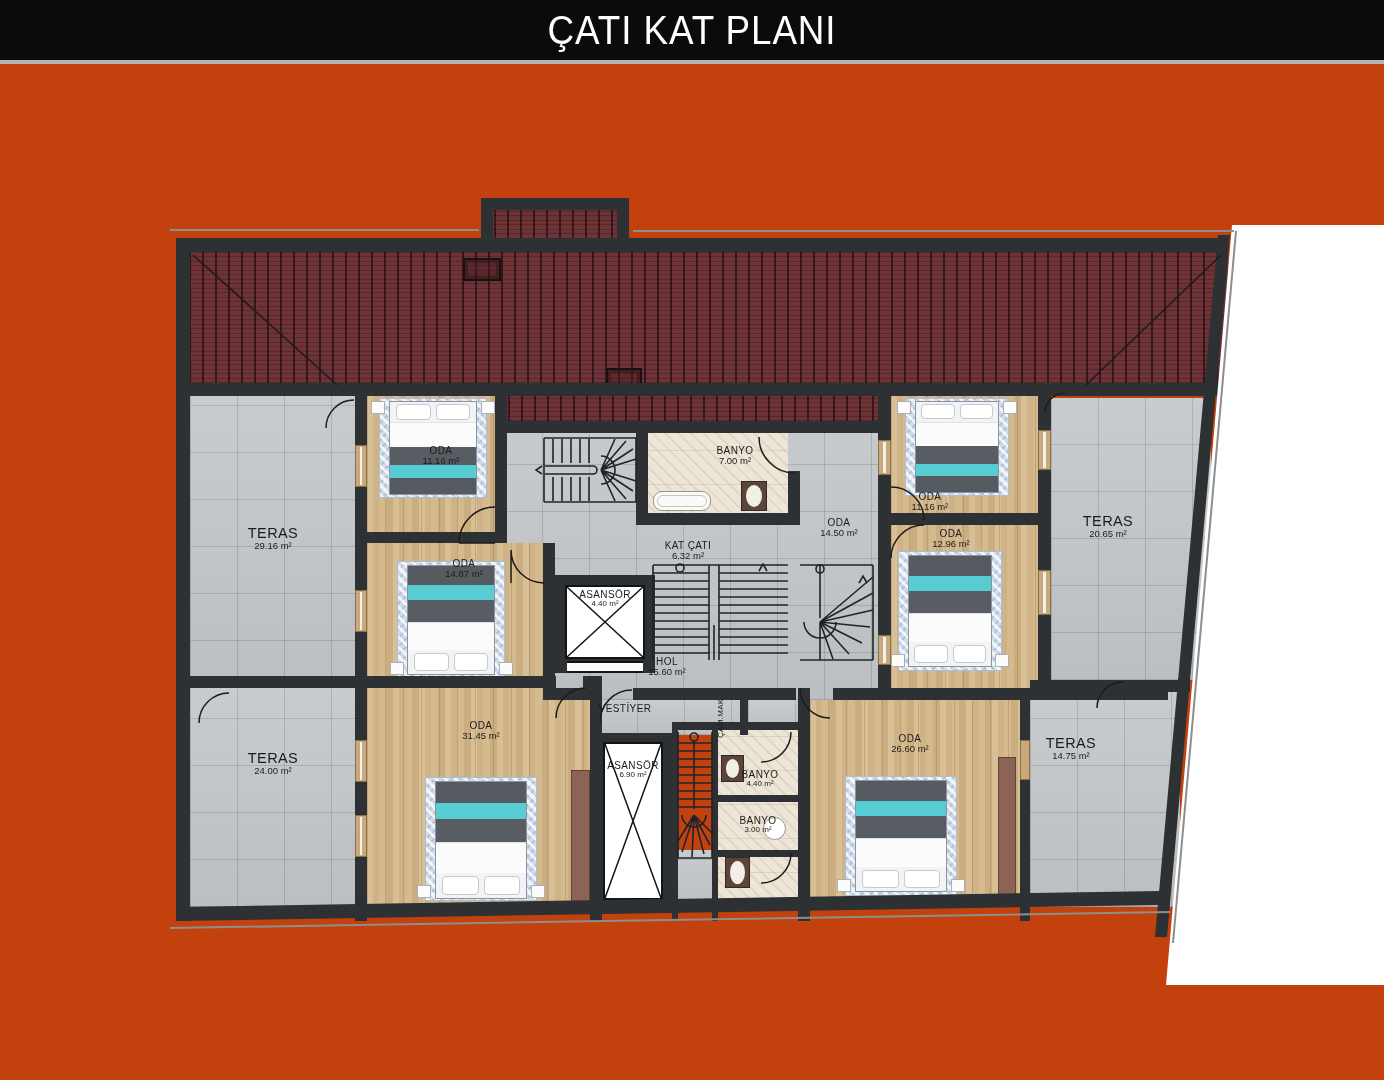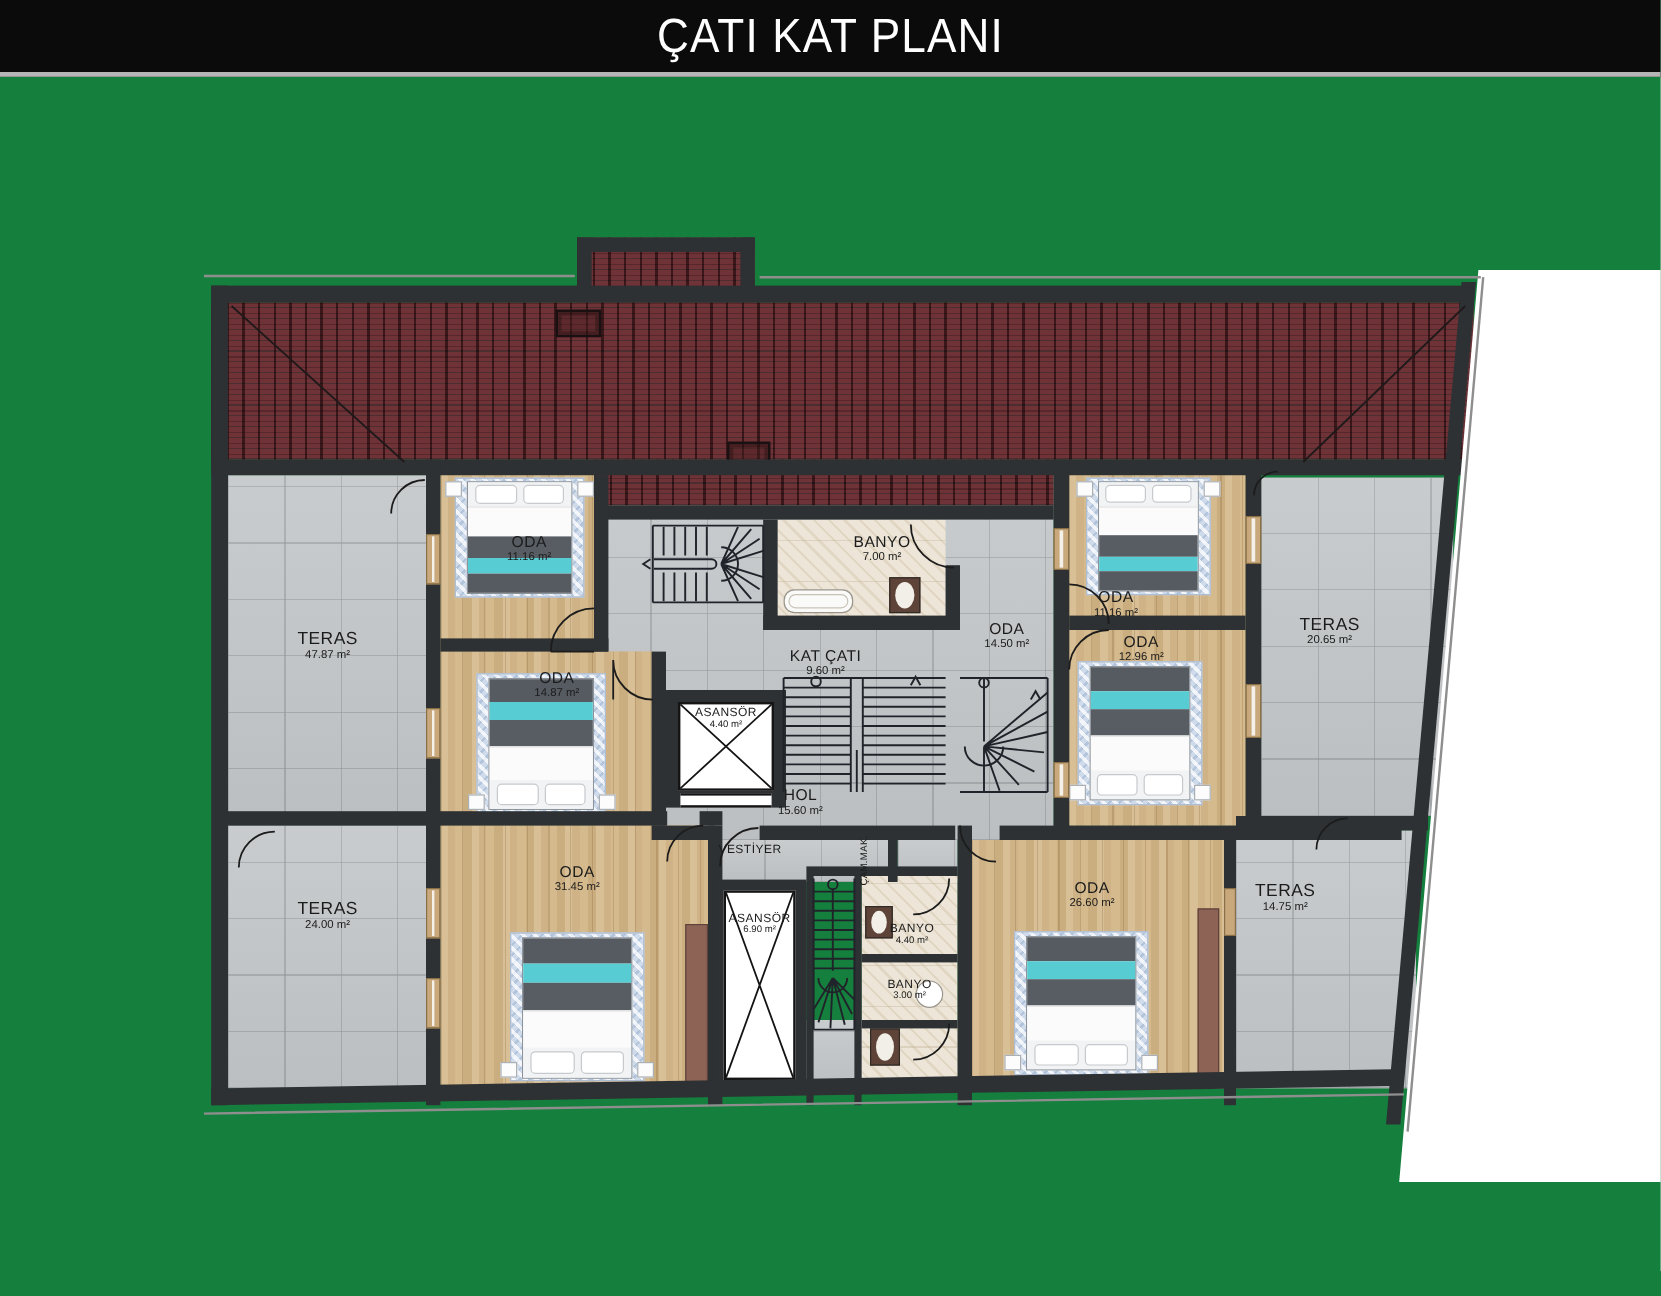--- a/index.html
+++ b/index.html
@@ -1,17 +1,17 @@
 <!DOCTYPE html>
 <html><head>
 <meta charset="utf-8">
 <style>
   html,body{margin:0;padding:0;background:#fff;width:1384px;height:1080px;overflow:hidden;
     font-family:"Liberation Sans","DejaVu Sans",sans-serif;}
-  #stage{position:relative;width:1384px;height:1080px;background:#15803d;overflow:hidden;}
+  #stage{position:relative;width:1384px;height:1080px;background:#c2410c;overflow:hidden;}
   
   #titlebar{position:absolute;left:0;top:0;width:1384px;height:60px;background:#0b0b0b;
     border-bottom:4px solid #b5b5b5;display:flex;align-items:center;justify-content:center;}
   #titlebar .t{color:#fff;font-size:40px;font-weight:400;letter-spacing:1px;transform:scaleX(.92);}
   
   #plan{position:absolute;left:163px;top:195px;width:1075px;height:760px;}
   .w{position:absolute;background:#2d3134;}
   .roof{position:absolute;background-color:#6f3237;background-image:
     repeating-linear-gradient(0deg, rgba(0,0,0,.42) 0 1px, transparent 1px 4px, rgba(0,0,0,.22) 4px 5px, transparent 5px 9px),
     repeating-linear-gradient(90deg, rgba(30,8,10,.65) 0 2px, transparent 2px 13px),
@@ -48,21 +48,21 @@
   .wc{position:absolute;background:#5e4438;border:1px solid #2e2a26;box-sizing:border-box;}
   .wc::after{content:"";position:absolute;left:4px;right:4px;top:3px;bottom:3px;background:#f2efe8;border-radius:50%;}
   .tub{position:absolute;background:#fafaf8;border:1px solid #9a958c;border-radius:9px;box-sizing:border-box;}
   .tub::after{content:"";position:absolute;inset:3px;border:1px solid #c8c3b8;border-radius:6px;}
   .sink{position:absolute;background:#fff;border:1px solid #9a958c;border-radius:50%;}
   
   .shaftbox{position:absolute;background:#fff;border:2px solid #141414;box-sizing:border-box;}
   .liftsill{position:absolute;background:#fff;border-top:2px solid #141414;border-bottom:2px solid #141414;box-sizing:border-box;}
   
   .rlabel{position:absolute;transform:translate(-50%,0);text-align:center;color:#1b1b1b;line-height:1.12;white-space:nowrap;z-index:40;}
-  .rlabel .nm{display:block;font-size:13px;letter-spacing:.4px;}
+  .rlabel .nm{display:block;font-size:10px;letter-spacing:.4px;}
   .rlabel .ar{display:block;font-size:9.5px;}
   .rlabel.big .nm{font-size:14.5px;}
   .rlabel.sm .nm{font-size:10px;} .rlabel.sm .ar{font-size:8px;}
   .rlabel.rot{transform:translate(-50%,-50%) rotate(-90deg);} .rlabel.rot .nm{font-size:8px;letter-spacing:.3px;}
   svg.overlay{position:absolute;left:0;top:0;width:1075px;height:760px;overflow:visible;pointer-events:none;z-index:30;}
   
   #watermark{position:absolute;left:385px;top:314px;display:flex;align-items:center;gap:8px;z-index:50;opacity:.62;}
   #watermark .logo{width:40px;height:48px;border:7px solid rgba(243,246,248,.8);box-sizing:border-box;display:flex;align-items:center;justify-content:center;}
   #watermark .logo i{display:block;width:7px;height:26px;background:rgba(243,246,248,.85);}
   #watermark .wt{font-size:52px;font-weight:bold;letter-spacing:8px;color:rgba(243,246,248,.8);
@@ -318,21 +318,21 @@
         <path d="M598,688 A30,30 0 0 0 628,658"></path>
         <path d="M882,218 A20,20 0 0 1 902,198"></path>
         <path d="M163,233 A28,28 0 0 1 191,205"></path>
         <path d="M36,528 A30,30 0 0 1 66,498"></path>
         <path d="M934,513 A26,26 0 0 1 960,487"></path>
       </g>
     </svg>
 
     <div class="rlabel big" style="left:110px;top:330px">
       <span class="nm">TERAS</span>
-        <span class="ar">47.87 m²</span>
+        <span class="ar">29.16 m²</span>
       </div>
     <div class="rlabel big" style="left:110px;top:555px">
       <span class="nm">TERAS</span>
         <span class="ar">24.00 m²</span>
       </div>
     <div class="rlabel big" style="left:945px;top:318px">
       <span class="nm">TERAS</span>
         <span class="ar">20.65 m²</span>
       </div>
     <div class="rlabel big" style="left:908px;top:540px">
@@ -374,21 +374,21 @@
     <div class="rlabel sm" style="left:597px;top:574px">
       <span class="nm">BANYO</span>
         <span class="ar">4.40 m²</span>
       </div>
     <div class="rlabel sm" style="left:595px;top:620px">
       <span class="nm">BANYO</span>
         <span class="ar">3.00 m²</span>
       </div>
     <div class="rlabel" style="left:525px;top:345px">
       <span class="nm">KAT ÇATI</span>
-        <span class="ar">9.60 m²</span>
+        <span class="ar">6.32 m²</span>
       </div>
     <div class="rlabel sm" style="left:442px;top:394px">
       <span class="nm">ASANSÖR</span>
         <span class="ar">4.40 m²</span>
       </div>
     <div class="rlabel" style="left:504px;top:461px">
       <span class="nm">HOL</span>
         <span class="ar">15.60 m²</span>
       </div>
     <div class="rlabel sm" style="left:462px;top:508px">

